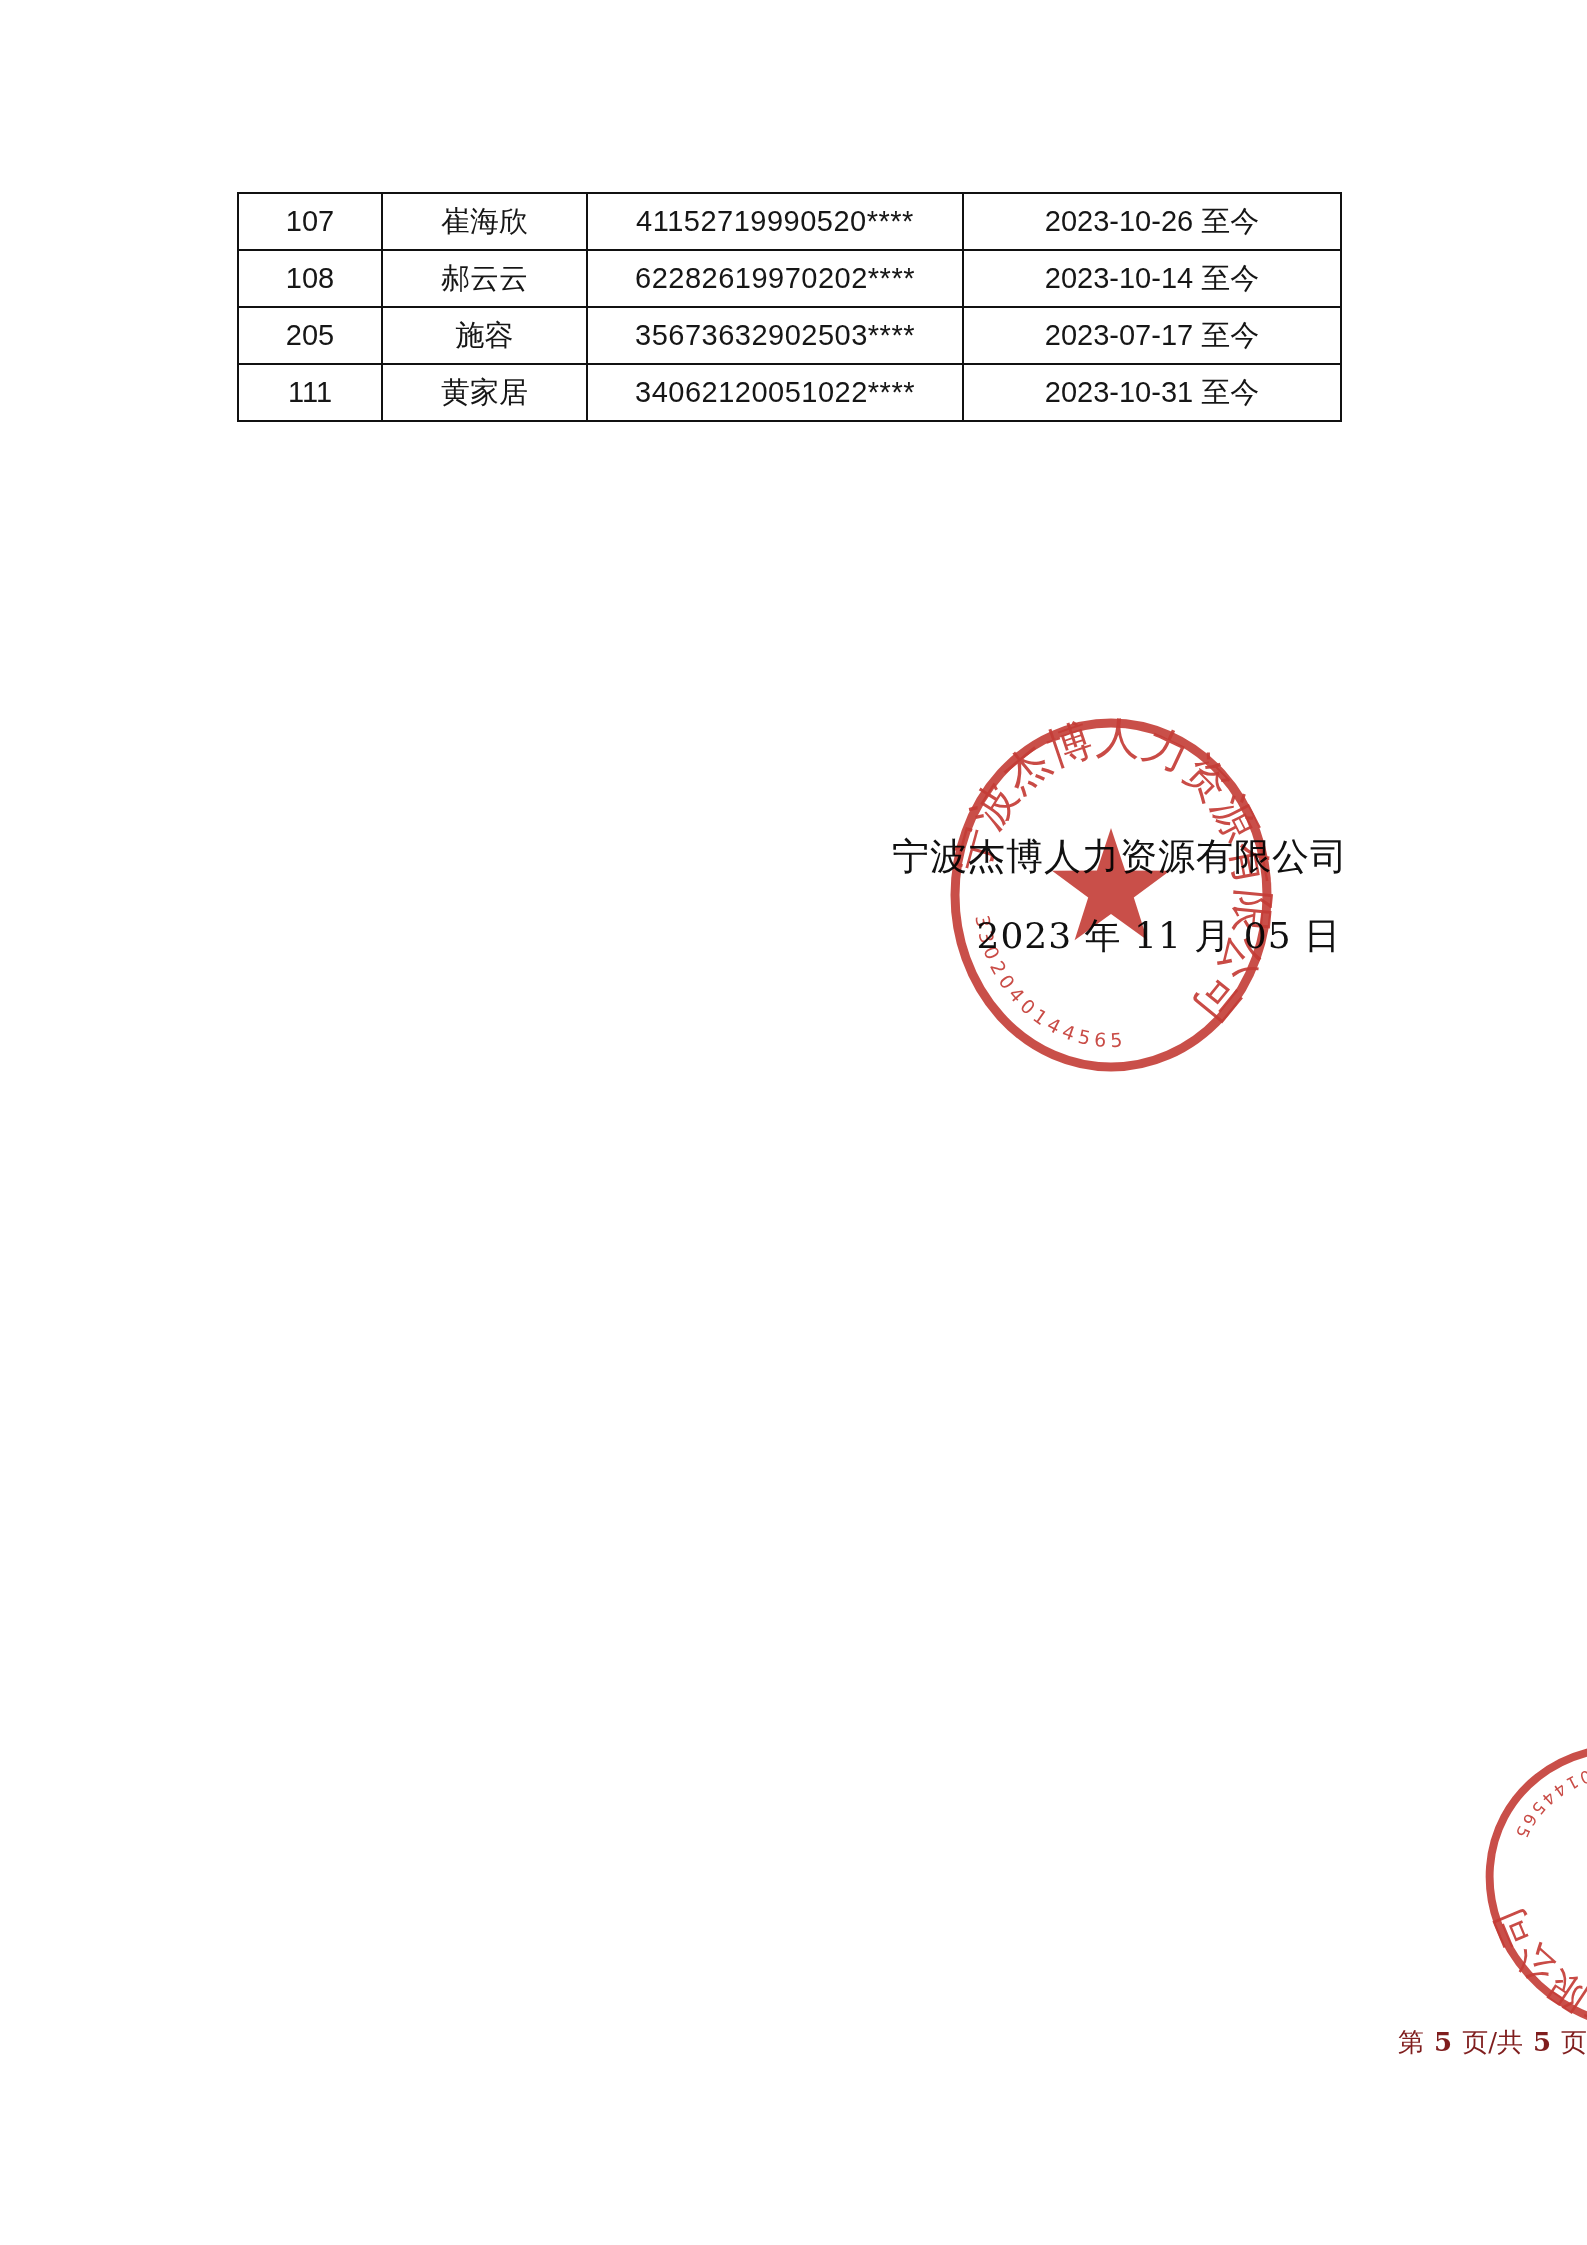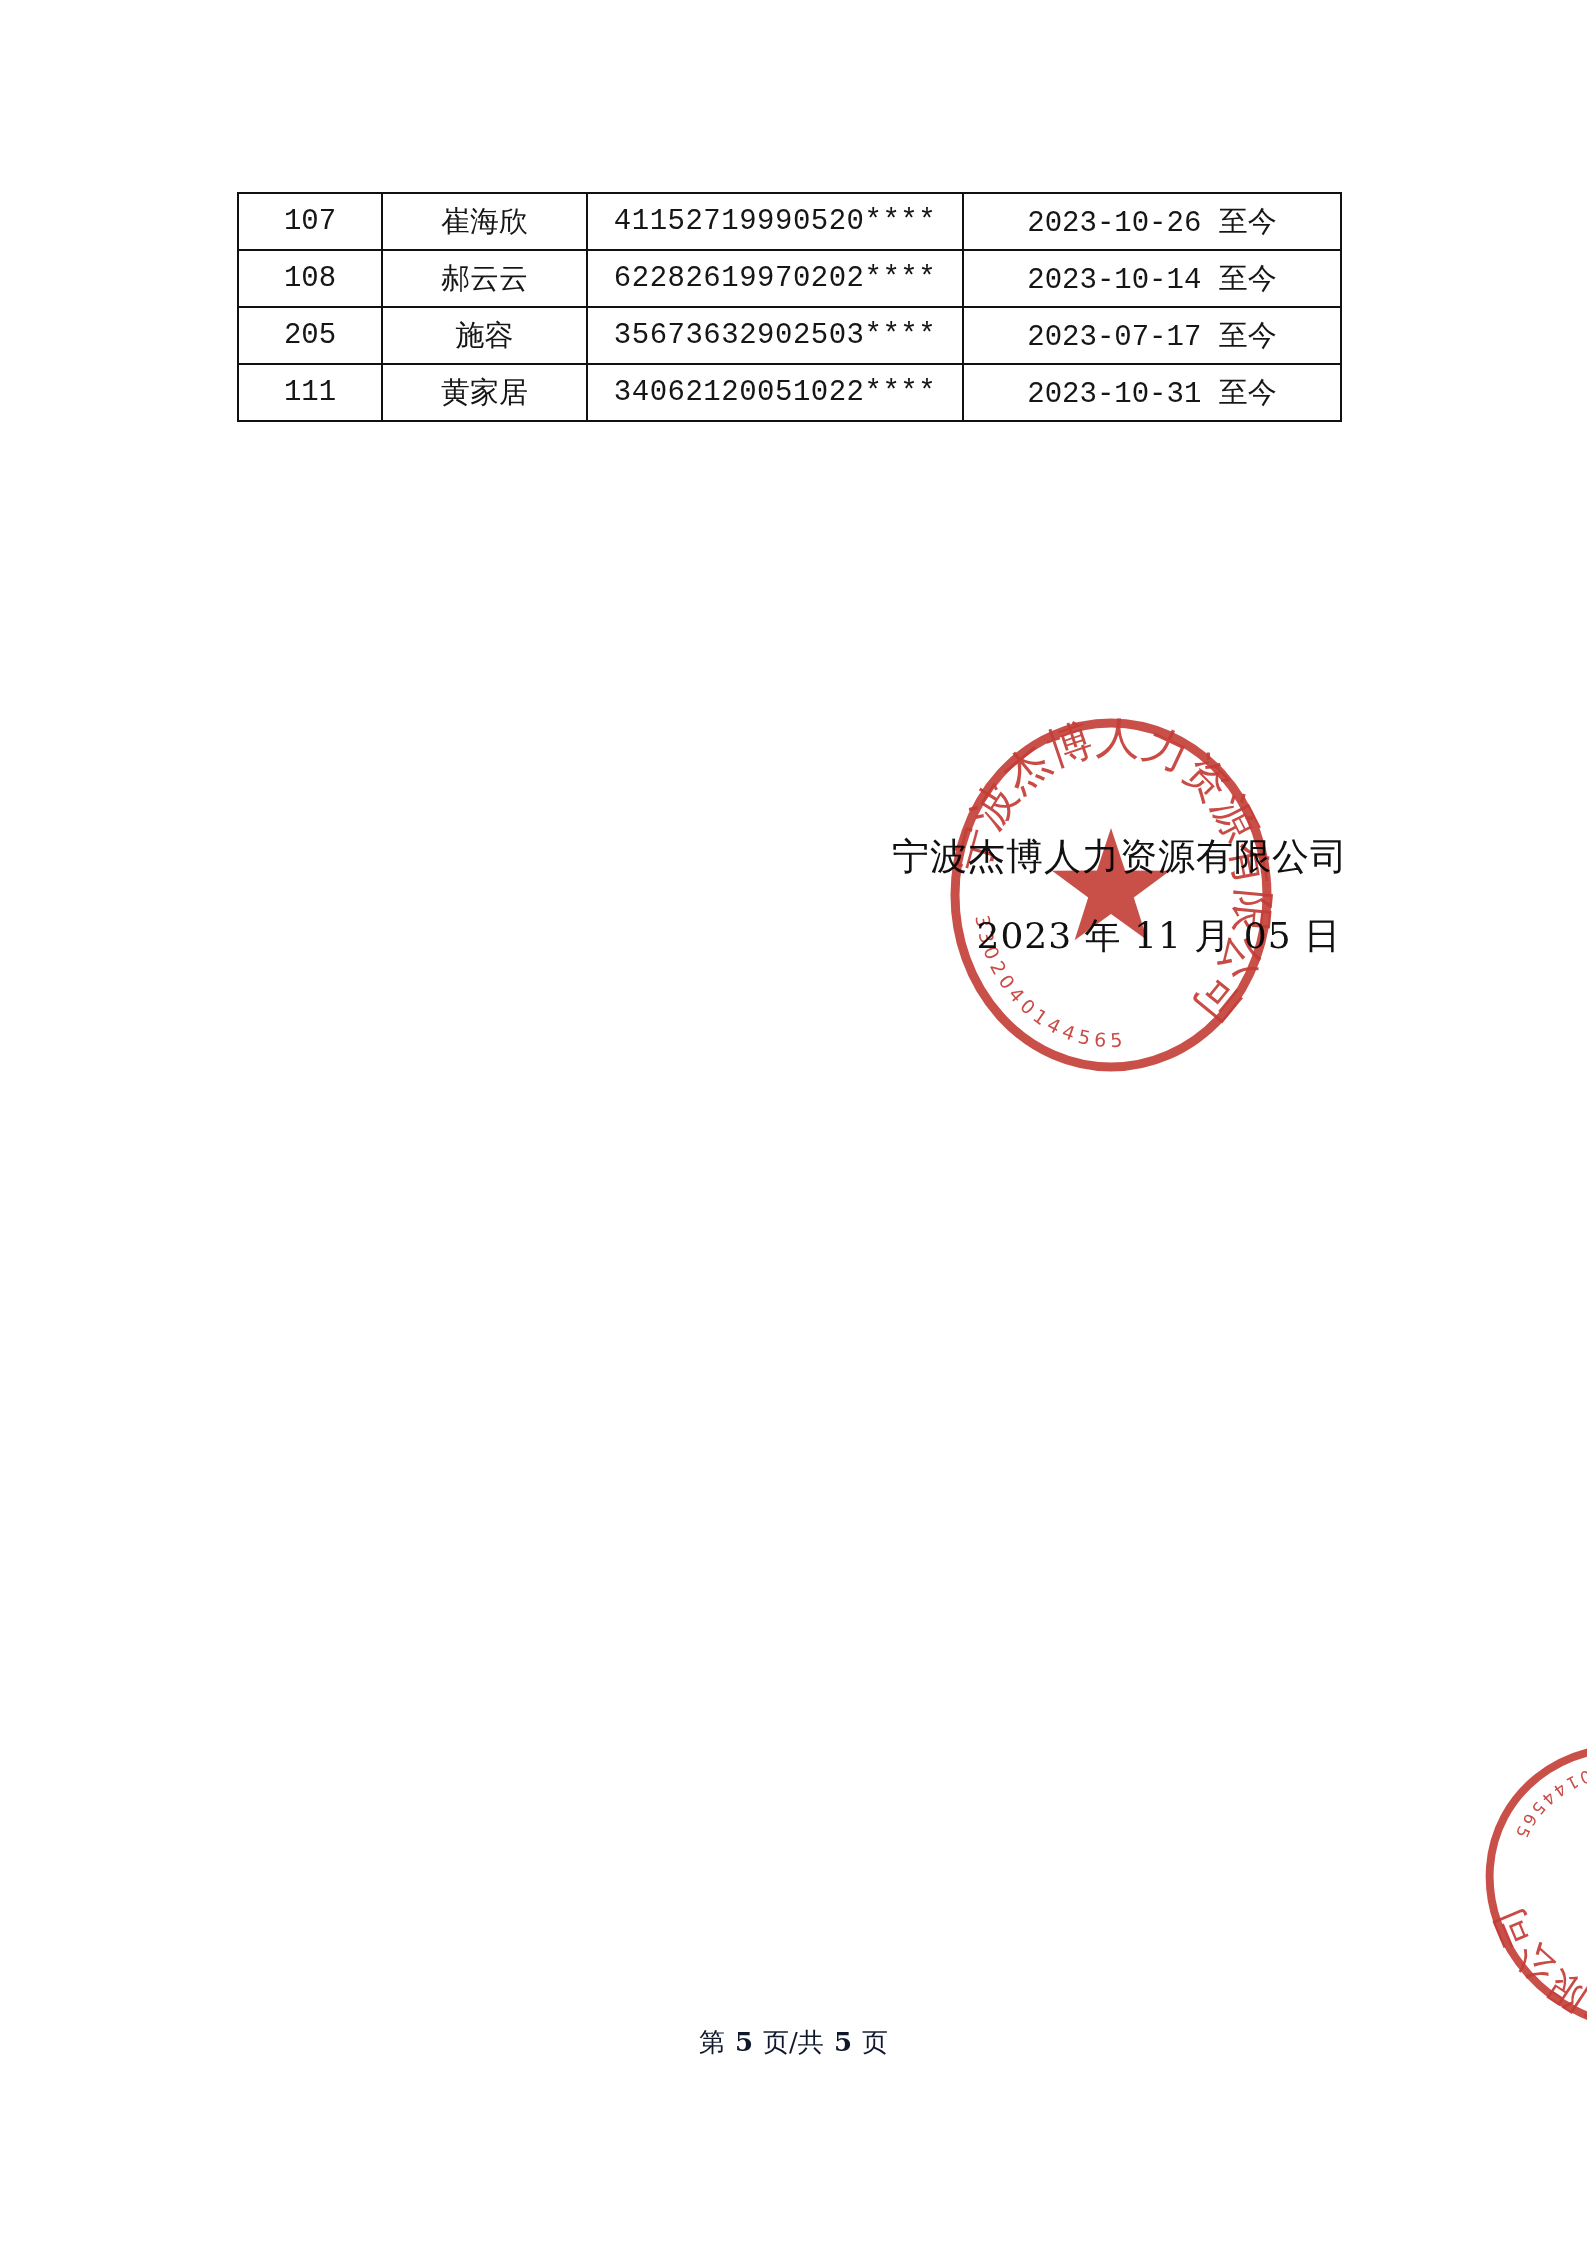--- a/index.html
+++ b/index.html
@@ -20,21 +20,21 @@
     top: 192px;
     border-collapse: collapse;
     table-layout: fixed;
   }
   table.roster td {
     border: 2px solid #111111;
     height: 55px;
     text-align: center;
     vertical-align: middle;
     font-size: 29px;
-    font-family: Liberation Mono, monospace;
+    font-family: Liberation Sans, sans-serif;
     color: #161616;
     padding: 0;
     overflow: hidden;
     white-space: nowrap;
   }
   td.c-no     { width: 142px; }
   td.c-name   { width: 203px; font-size: 30px; }
   td.c-id     { width: 374px; letter-spacing: 0.5px; }
   td.c-period { width: 376px; }
 
@@ -79,25 +79,25 @@
     transform: rotate(118deg) scale(0.88);
     transform-origin: 50% 50%;
   }
 
   
   .footer {
     position: absolute;
     top: 2027px;
     left: 0;
     width: 100%;
-    text-align: center;
+    text-align: right;
     font-family: "DejaVu Serif", serif;
     font-size: 26px;
     line-height: 30px;
-    color: #0f172a;
+    color: #7f1d1d;
   }
   .footer .num {
     font-weight: bold;
     margin: 0 10px;
   }
 </style>
 </head>
 <body>
 
 <div class="page">

